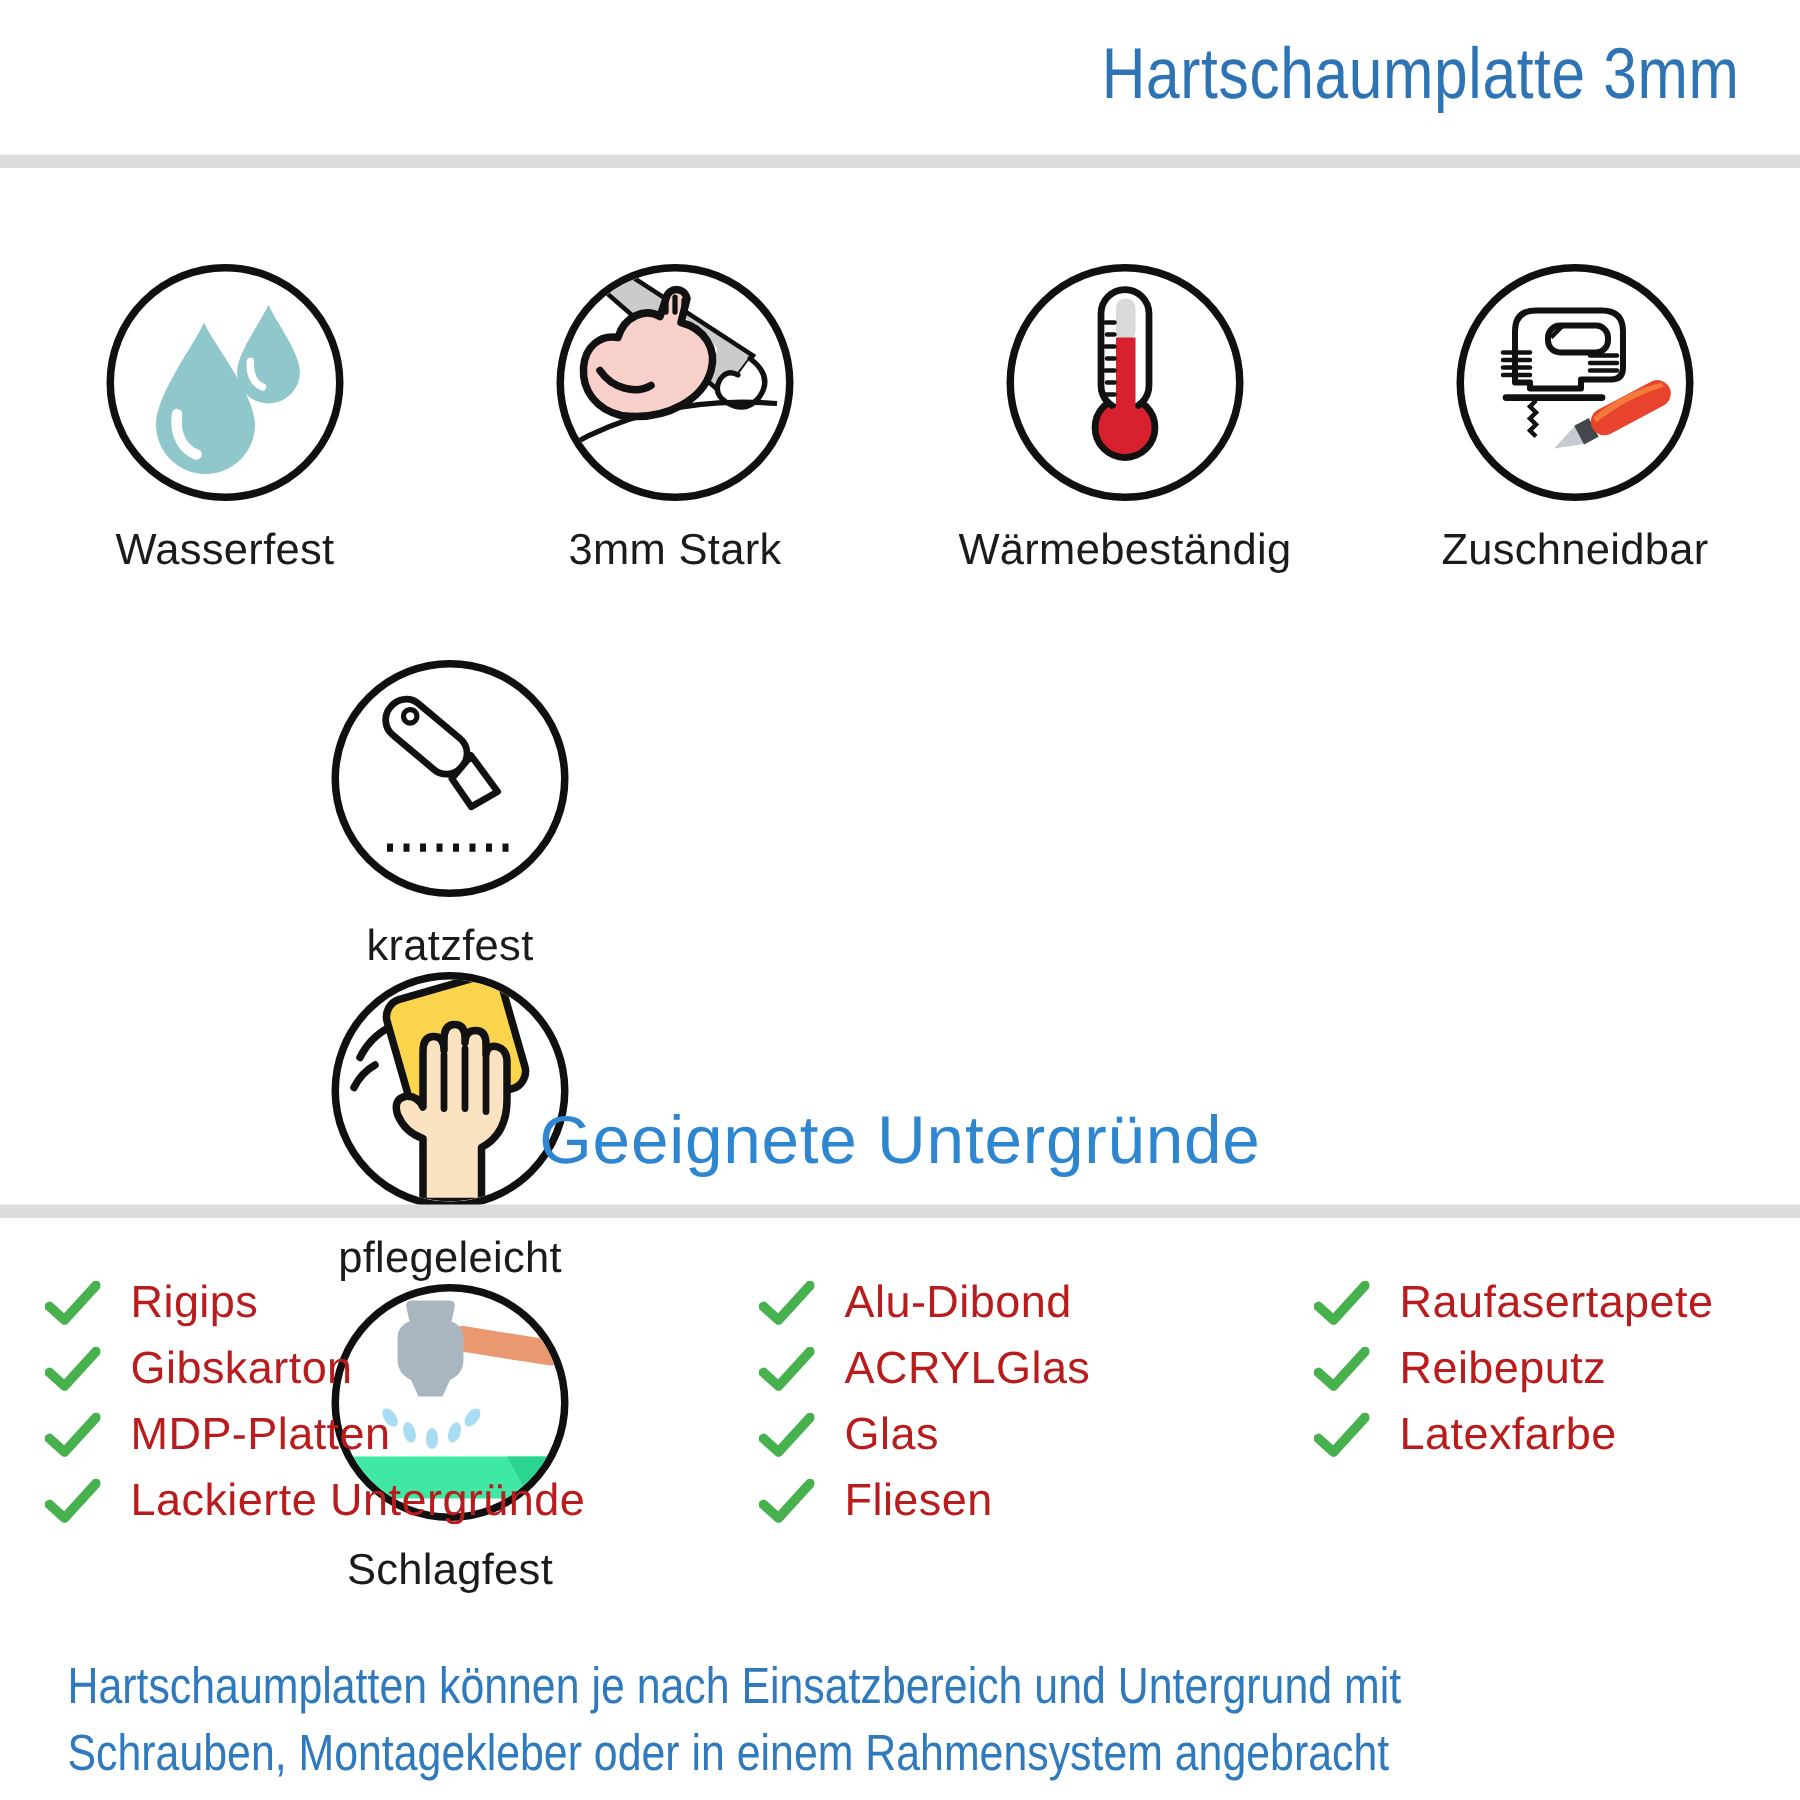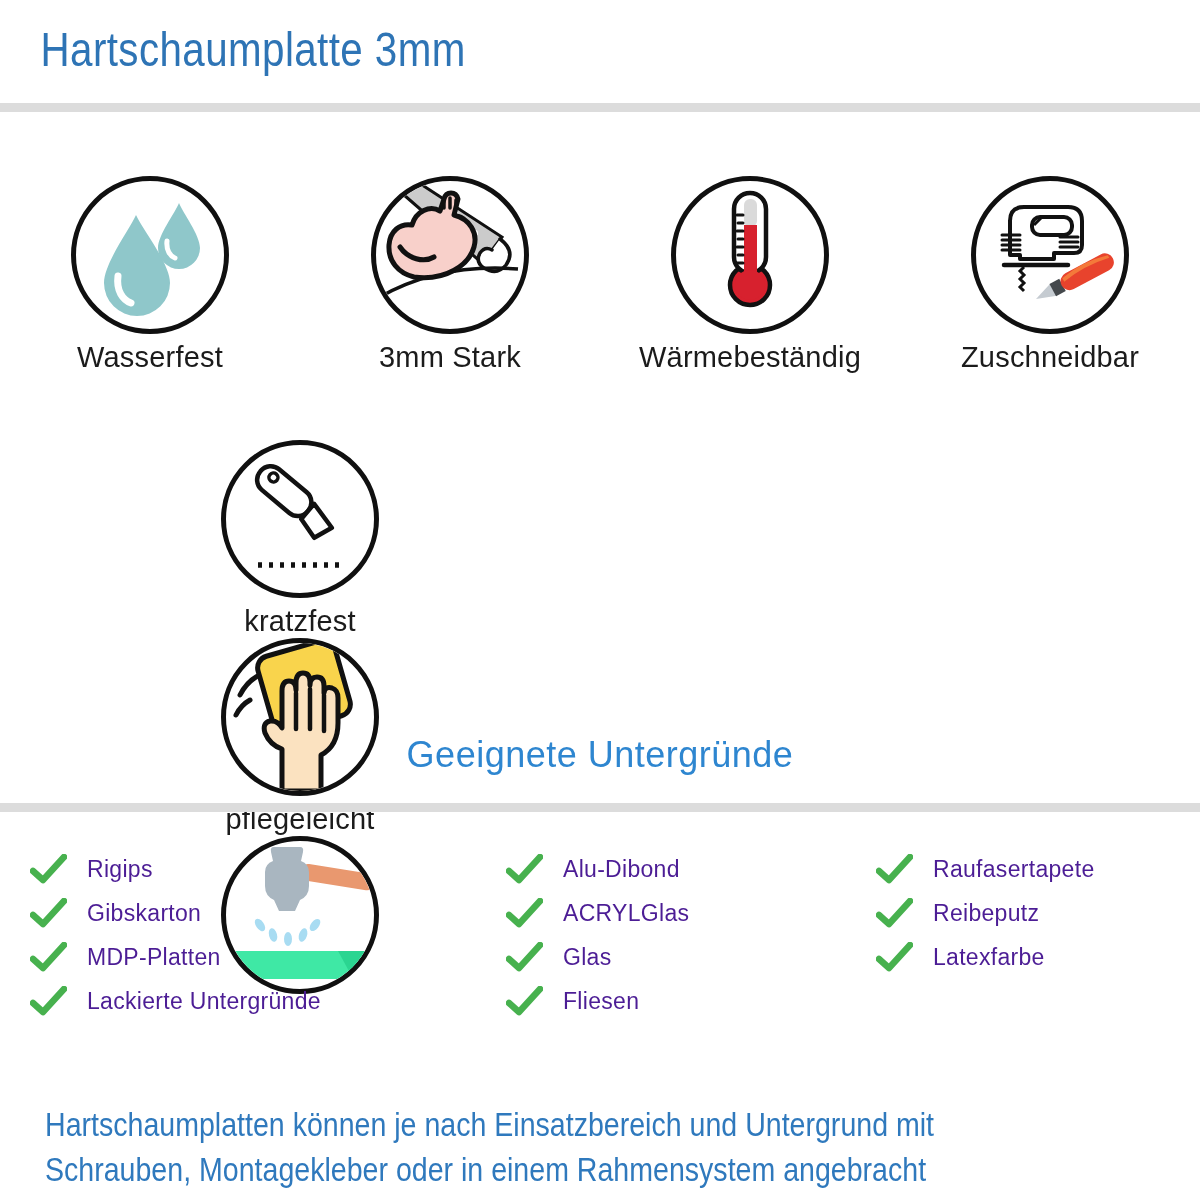--- a/index.html
+++ b/index.html
@@ -2,50 +2,50 @@
 <html><head>
 <meta charset="utf-8">
 <style>
   html,body{margin:0;padding:0;}
   body{
     width:1200px;height:1200px;position:relative;background:#ffffff;
     font-family:"Liberation Sans",sans-serif;overflow:hidden;
   }
   .condensed{display:inline-block;transform:scaleX(.84);transform-origin:50% 50%;}
   .page-title{
-    position:absolute;top:22px;left:0;width:1200px;text-align:left;
+    position:absolute;top:22px;left:0;width:1200px;text-align:right;
     font-size:48px;color:#2E74B5;letter-spacing:.5px;white-space:nowrap;
   }
   .divider{position:absolute;left:0;width:1200px;height:9px;background:#DCDCDC;}
   .divider-1{top:103px;}
   .divider-2{top:803px;}
   .features-row{position:absolute;display:flex;}
   .row-1{top:176px;left:0;width:1200px;}
   .row-2{top:440px;left:150px;width:920px;justify-content:space-between;flex-direction:column;}
   .feature{width:300px;flex:none;}
   .circle{
     width:148px;height:148px;border:5px solid #101010;border-radius:50%;
     background:#fff;overflow:hidden;margin:0 auto;
   }
   .circle svg{display:block;width:148px;height:148px;}
   .feature-label{
-    margin-top:7px;text-align:center;font-size:29px;color:#1b1b1b;
+    margin-top:17px;text-align:center;font-size:29px;color:#1b1b1b;
     letter-spacing:.2px;white-space:nowrap;
   }
   .section-title{
     position:absolute;top:734px;left:0;width:1200px;text-align:center;
-    font-size:36px;color:#2E86D0;letter-spacing:.5px;
+    font-size:45px;color:#2E86D0;letter-spacing:.5px;
   }
   .substrate-col{position:absolute;top:852px;}
   .col-1{left:30px;}
   .col-2{left:506px;}
   .col-3{left:876px;}
   .check-item{display:flex;align-items:center;height:34px;margin-bottom:10px;}
   .check-item svg{width:37px;height:31px;margin-right:20px;flex:none;}
-  .check-text{font-size:23px;color:#4c1d95;letter-spacing:.3px;white-space:nowrap;}
+  .check-text{font-size:30px;color:#b91c1c;letter-spacing:.3px;white-space:nowrap;}
   .footer-note{
     position:absolute;left:45px;top:1102px;width:1150px;
     font-size:34px;line-height:45px;color:#2F79BD;
   }
   .footer-note .condensed{transform-origin:left center;}
 </style>
 </head>
 <body>
 
 <div class="page-title"><span class="condensed">Hartschaumplatte 3mm</span></div>
@@ -174,20 +174,21 @@
           <ellipse cx="34" cy="84" rx="4" ry="7" transform="rotate(-35 34 84)"></ellipse>
           <ellipse cx="47" cy="94" rx="4" ry="7" transform="rotate(-15 47 94)"></ellipse>
           <ellipse cx="62" cy="98" rx="4" ry="7"></ellipse>
           <ellipse cx="77" cy="94" rx="4" ry="7" transform="rotate(18 77 94)"></ellipse>
           <ellipse cx="89" cy="84" rx="4" ry="7" transform="rotate(38 89 84)"></ellipse>
         </g>
         <path d="M6 110 H142 V138 H6 Z" fill="#3FE8A5"></path>
         <path d="M112 110 L142 110 L124 132 Z" fill="#2BD591"></path>
       </svg>
     </div>
+    <div class="feature-label">Schlagfest</div>
   </div>
 
 </div>
 
 <div class="section-title">Geeignete Untergründe</div>
 
 <div class="divider divider-2"></div>
 
 <div class="substrate-col col-1">
   <div class="check-item">

